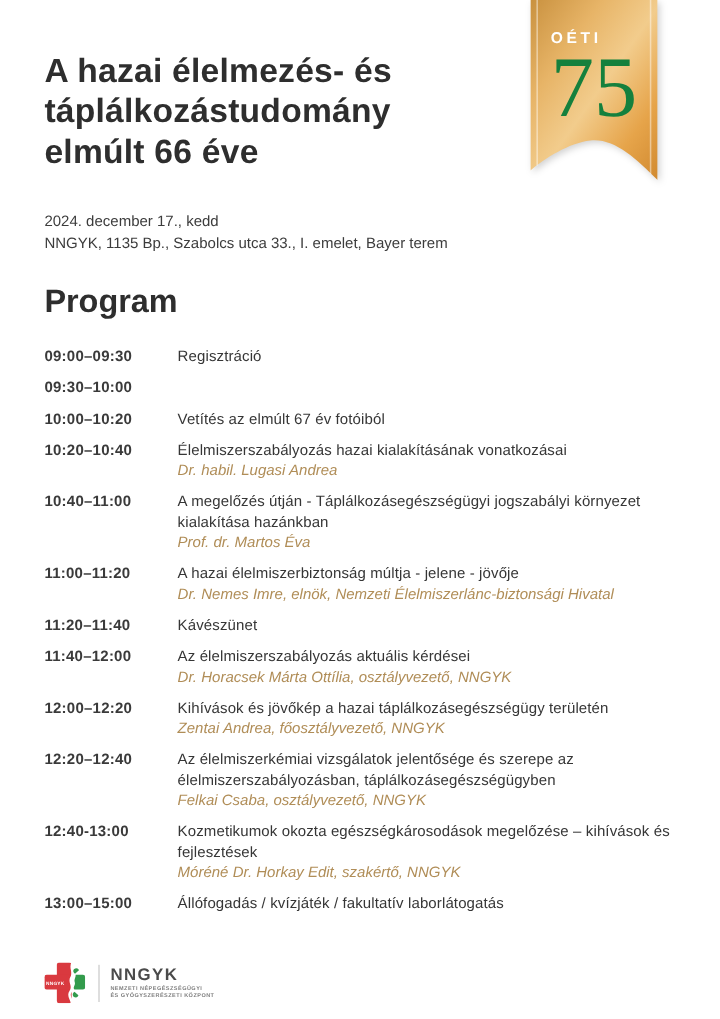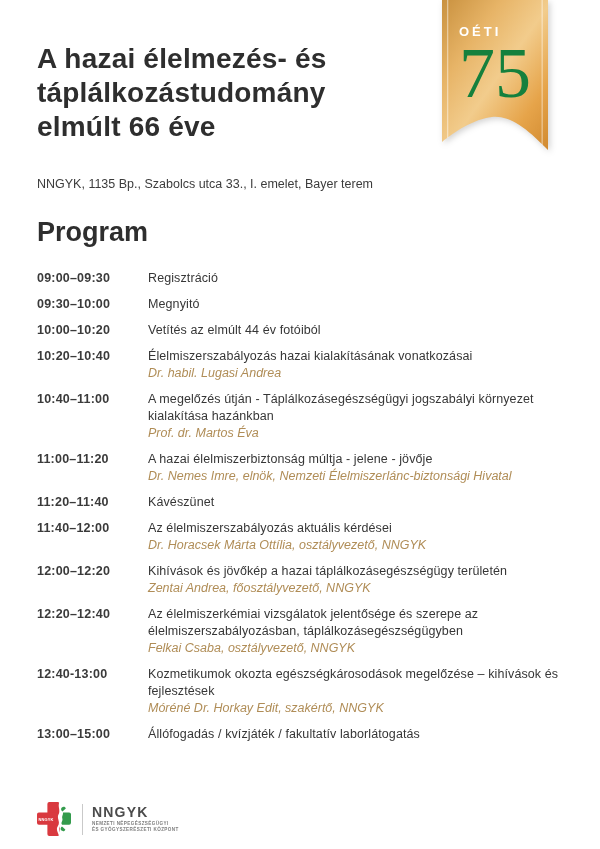--- a/index.html
+++ b/index.html
@@ -101,42 +101,40 @@
       <rect x="99.5" y="0" width="1.3" height="145" fill="#ffffff" opacity="0.45"></rect>
     </svg>
     <div class="org">OÉTI</div>
     <div class="num">75</div>
   </div>
 
   <div class="content">
     <h1 class="title">A hazai élelmezés- és táplálkozástudomány elmúlt 66 éve</h1>
 
     <div class="meta">
+      <div>2024. december 17., kedd</div>
       <div>NNGYK, 1135 Bp., Szabolcs utca 33., I. emelet, Bayer terem</div>
     </div>
 
     <h2 class="program-heading">Program</h2>
 
     <div class="program-list">
         <div class="row">
           <div class="time">09:00–09:30</div>
           <div class="desc">
             <div class="title">Regisztráció</div>
           </div>
         </div>
         <div class="row">
           <div class="time">09:30–10:00</div>
-          <div class="desc">
-            <div class="title">Megnyitó</div>
-          </div>
         </div>
         <div class="row">
           <div class="time">10:00–10:20</div>
           <div class="desc">
-            <div class="title">Vetítés az elmúlt 44 év fotóiból</div>
+            <div class="title">Vetítés az elmúlt 67 év fotóiból</div>
           </div>
         </div>
         <div class="row">
           <div class="time">10:20–10:40</div>
           <div class="desc">
             <div class="title">Élelmiszerszabályozás hazai kialakításának vonatkozásai</div>
             <div class="speaker">Dr. habil. Lugasi Andrea</div>
           </div>
         </div>
         <div class="row">

